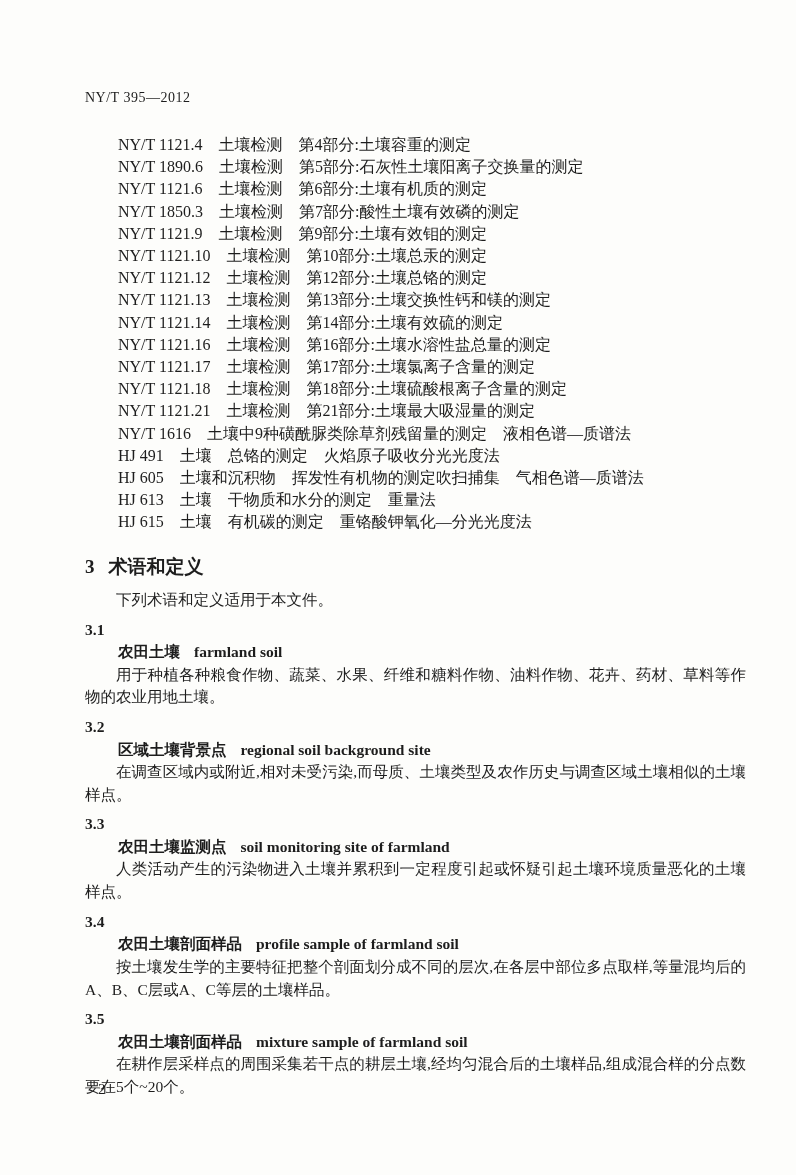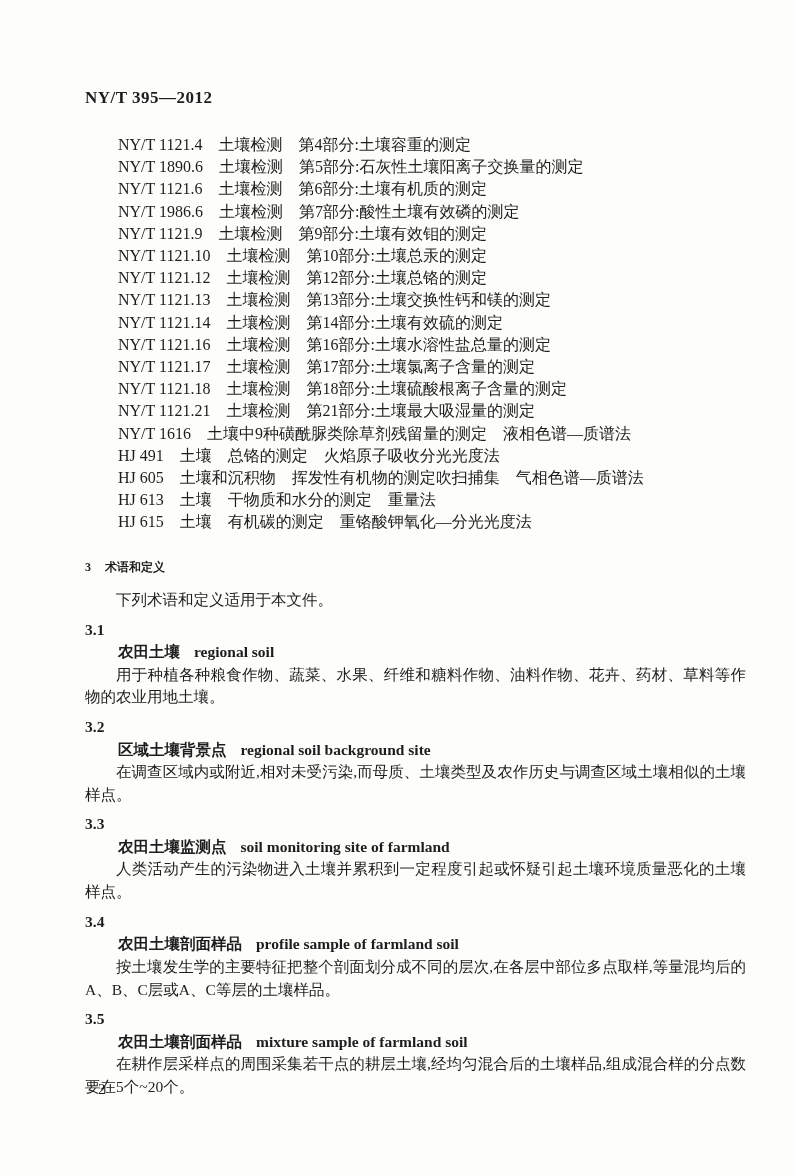--- a/index.html
+++ b/index.html
@@ -10,36 +10,36 @@
     background:#fdfdfb;
     color:#1d1d1d;
     font-family:"Liberation Serif","DejaVu Serif",serif;
     font-size:15.5px;
     line-height:22.5px;
     box-sizing:border-box;
     padding:88px 50px 0 85px;
     overflow:hidden;
   }
   .doc-header {
-    font-weight:bold;
-    font-size:17px;
+    font-weight:normal;
+    font-size:14px;
     letter-spacing:0.5px;
     line-height:20px;
   }
   .refs { margin:26px 0 0 33px; }
   .ref-line {
     font-size:16px;
     line-height:22.2px;
     white-space:pre-wrap;
   }
   .ref-code { display:inline-block; min-width:0; margin-right:16px; }
   .section-heading {
     margin-top:22px;
     font-weight:bold;
-    font-size:12px;
+    font-size:19px;
   }
   .section-heading .sec-no { margin-right:14px; }
   .intro { margin:11px 0 0 0; text-indent:2em; }
   .term-block { margin-top:6px; }
   .term-number { font-weight:bold; margin-top:7px; line-height:22.5px; }
   .term-heading { margin-left:33px; font-weight:bold; line-height:22.5px; }
   .term-heading .term-en { margin-left:14px; }
   .term-def {
     margin:0;
     text-indent:2em;
@@ -56,21 +56,21 @@
 <body>
 
 <div class="page">
 
   <div class="doc-header">NY/T 395—2012</div>
 
   <div class="refs">
     <div class="ref-line"><span class="ref-code">NY/T 1121.4</span><span class="ref-title">土壤检测　第4部分:土壤容重的测定</span></div>
     <div class="ref-line"><span class="ref-code">NY/T 1890.6</span><span class="ref-title">土壤检测　第5部分:石灰性土壤阳离子交换量的测定</span></div>
     <div class="ref-line"><span class="ref-code">NY/T 1121.6</span><span class="ref-title">土壤检测　第6部分:土壤有机质的测定</span></div>
-    <div class="ref-line"><span class="ref-code">NY/T 1986.6</span><span class="ref-title">土壤检测　第7部分:酸性土壤有效磷的测定</span></div>
+    <div class="ref-line"><span class="ref-code">NY/T 1850.3</span><span class="ref-title">土壤检测　第7部分:酸性土壤有效磷的测定</span></div>
     <div class="ref-line"><span class="ref-code">NY/T 1121.9</span><span class="ref-title">土壤检测　第9部分:土壤有效钼的测定</span></div>
     <div class="ref-line"><span class="ref-code">NY/T 1121.10</span><span class="ref-title">土壤检测　第10部分:土壤总汞的测定</span></div>
     <div class="ref-line"><span class="ref-code">NY/T 1121.12</span><span class="ref-title">土壤检测　第12部分:土壤总铬的测定</span></div>
     <div class="ref-line"><span class="ref-code">NY/T 1121.13</span><span class="ref-title">土壤检测　第13部分:土壤交换性钙和镁的测定</span></div>
     <div class="ref-line"><span class="ref-code">NY/T 1121.14</span><span class="ref-title">土壤检测　第14部分:土壤有效硫的测定</span></div>
     <div class="ref-line"><span class="ref-code">NY/T 1121.16</span><span class="ref-title">土壤检测　第16部分:土壤水溶性盐总量的测定</span></div>
     <div class="ref-line"><span class="ref-code">NY/T 1121.17</span><span class="ref-title">土壤检测　第17部分:土壤氯离子含量的测定</span></div>
     <div class="ref-line"><span class="ref-code">NY/T 1121.18</span><span class="ref-title">土壤检测　第18部分:土壤硫酸根离子含量的测定</span></div>
     <div class="ref-line"><span class="ref-code">NY/T 1121.21</span><span class="ref-title">土壤检测　第21部分:土壤最大吸湿量的测定</span></div>
     <div class="ref-line"><span class="ref-code">NY/T 1616</span><span class="ref-title">土壤中9种磺酰脲类除草剂残留量的测定　液相色谱—质谱法</span></div>
@@ -82,21 +82,21 @@
 
   <div class="section-heading">
     <span class="sec-no">3</span><span>术语和定义</span>
   </div>
 
   <p class="intro">下列术语和定义适用于本文件。</p>
 
   <div class="term-block">
     <div class="term-number">3.1</div>
     <div class="term-heading">
-      <span class="term-zh">农田土壤</span><span class="term-en">regional soil</span>
+      <span class="term-zh">农田土壤</span><span class="term-en">farmland soil</span>
     </div>
     <p class="term-def">用于种植各种粮食作物、蔬菜、水果、纤维和糖料作物、油料作物、花卉、药材、草料等作物的农业用地土壤。</p>
   </div>
 
   <div class="term-block">
     <div class="term-number">3.2</div>
     <div class="term-heading">
       <span class="term-zh">区域土壤背景点</span><span class="term-en">regional soil background site</span>
     </div>
     <p class="term-def">在调查区域内或附近,相对未受污染,而母质、土壤类型及农作历史与调查区域土壤相似的土壤样点。</p>

